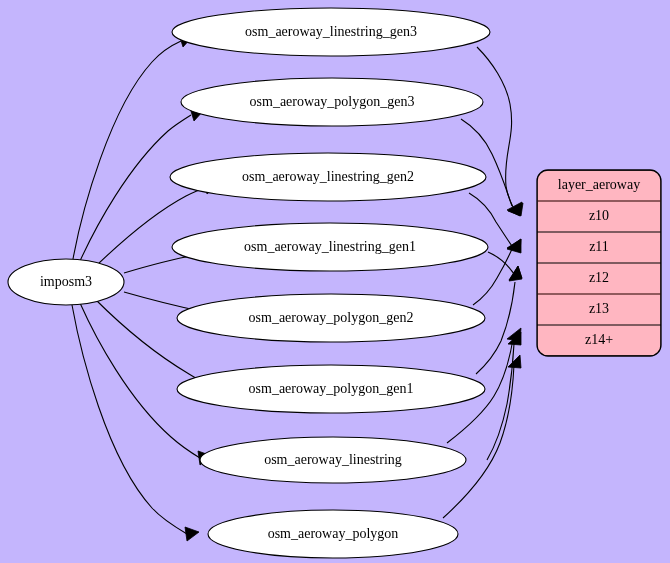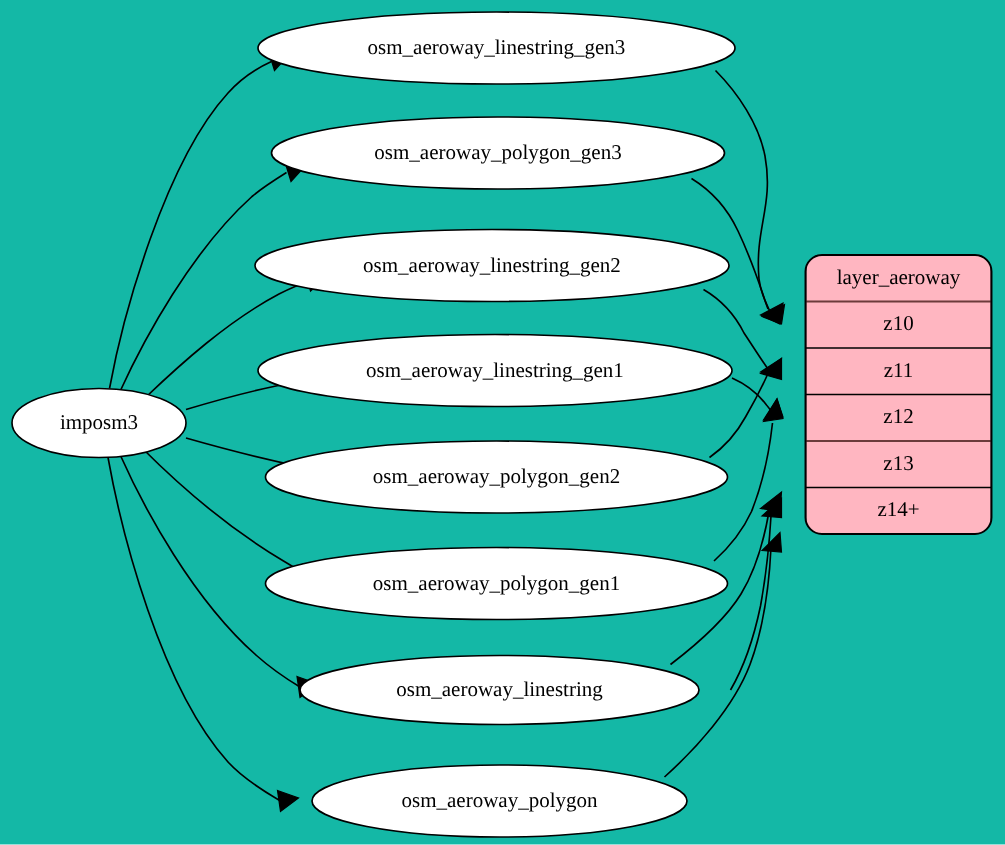--- a/index.html
+++ b/index.html
@@ -4,21 +4,21 @@
 <style>
   html, body {
     margin: 0;
     padding: 0;
     background: #ffffff;
   }
   #diagram-root {
     position: relative;
     width: 670px;
     height: 563px;
-    background: #14b8a6;
+    background: #c4b5fd;
     overflow: hidden;
     font-family: "Liberation Serif", "DejaVu Serif", serif;
   }
   svg.graph {
     display: block;
     width: 670px;
     height: 563px;
   }
   .node-ellipse {
     fill: #ffffff;

